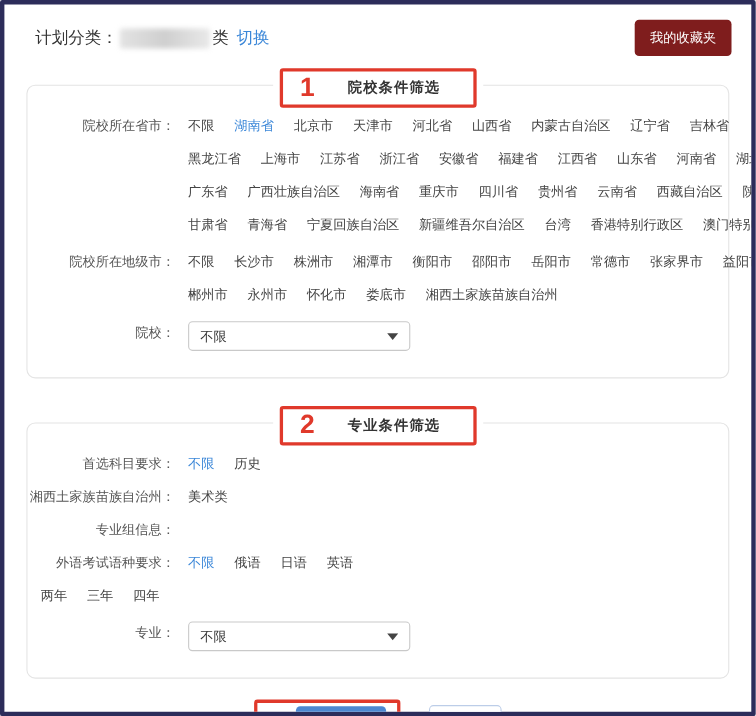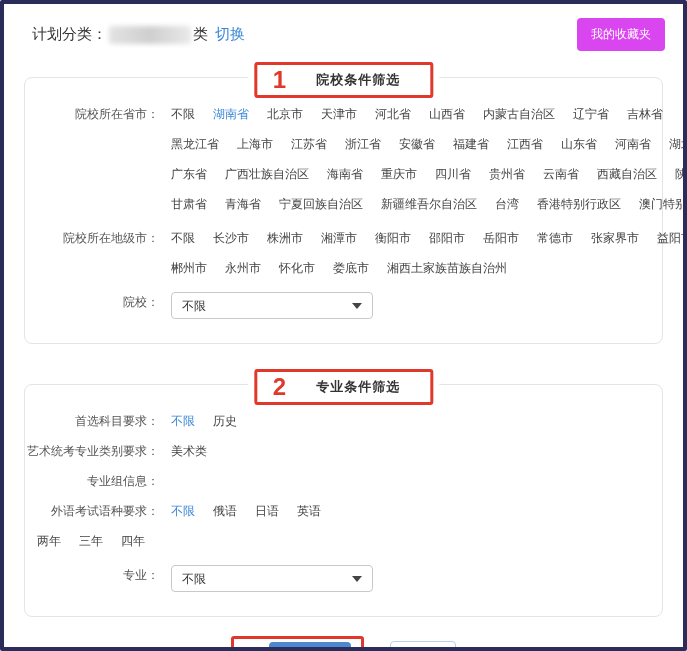--- a/index.html
+++ b/index.html
@@ -19,21 +19,21 @@
   
   .topbar { display: flex; align-items: center; justify-content: space-between; padding: 4px 4px 0 14px; }
   .plan-line { display: flex; align-items: center; font-size: 15px; color: #333; }
   .plan-redacted {
     display: inline-block; width: 82px; height: 18px; margin: 0 2px;
     background: linear-gradient(90deg,#e3e3e3,#cfcfcf,#e9e9e9);
     border-radius: 2px; filter: blur(2.5px);
   }
   .link-blue { color: #3b87d8; margin-left: 7px; cursor: pointer; }
   .fav-btn {
-    background: #d946ef; color: #fff; font-size: 12px;
+    background: #7f1d1d; color: #fff; font-size: 12px;
     padding: 8px 14px; border-radius: 4px; border: none; cursor: pointer;
   }
   
   .panel {
     position: relative;
     margin: 26px 6px 0 6px;
     border: 1px solid #e4e4e4;
     border-radius: 8px;
     padding: 26px 12px 14px 0;
   }
@@ -225,21 +225,21 @@
     </div>
 
     <div class="frow">
       <div class="flabel">首选科目要求：</div>
       <div class="fopts">
           <span class="opt sel">不限</span>
           <span class="opt">历史</span>
         </div>
     </div>
     <div class="frow">
-      <div class="flabel">艺术统考专业类别要求：</div>
+      <div class="flabel">湘西土家族苗族自治州：</div>
       <div class="fopts">
           <span class="opt">美术类</span>
         </div>
     </div>
     <div class="frow">
       <div class="flabel">专业组信息：</div>
     </div>
     <div class="frow">
       <div class="flabel">外语考试语种要求：</div>
       <div class="fopts">

